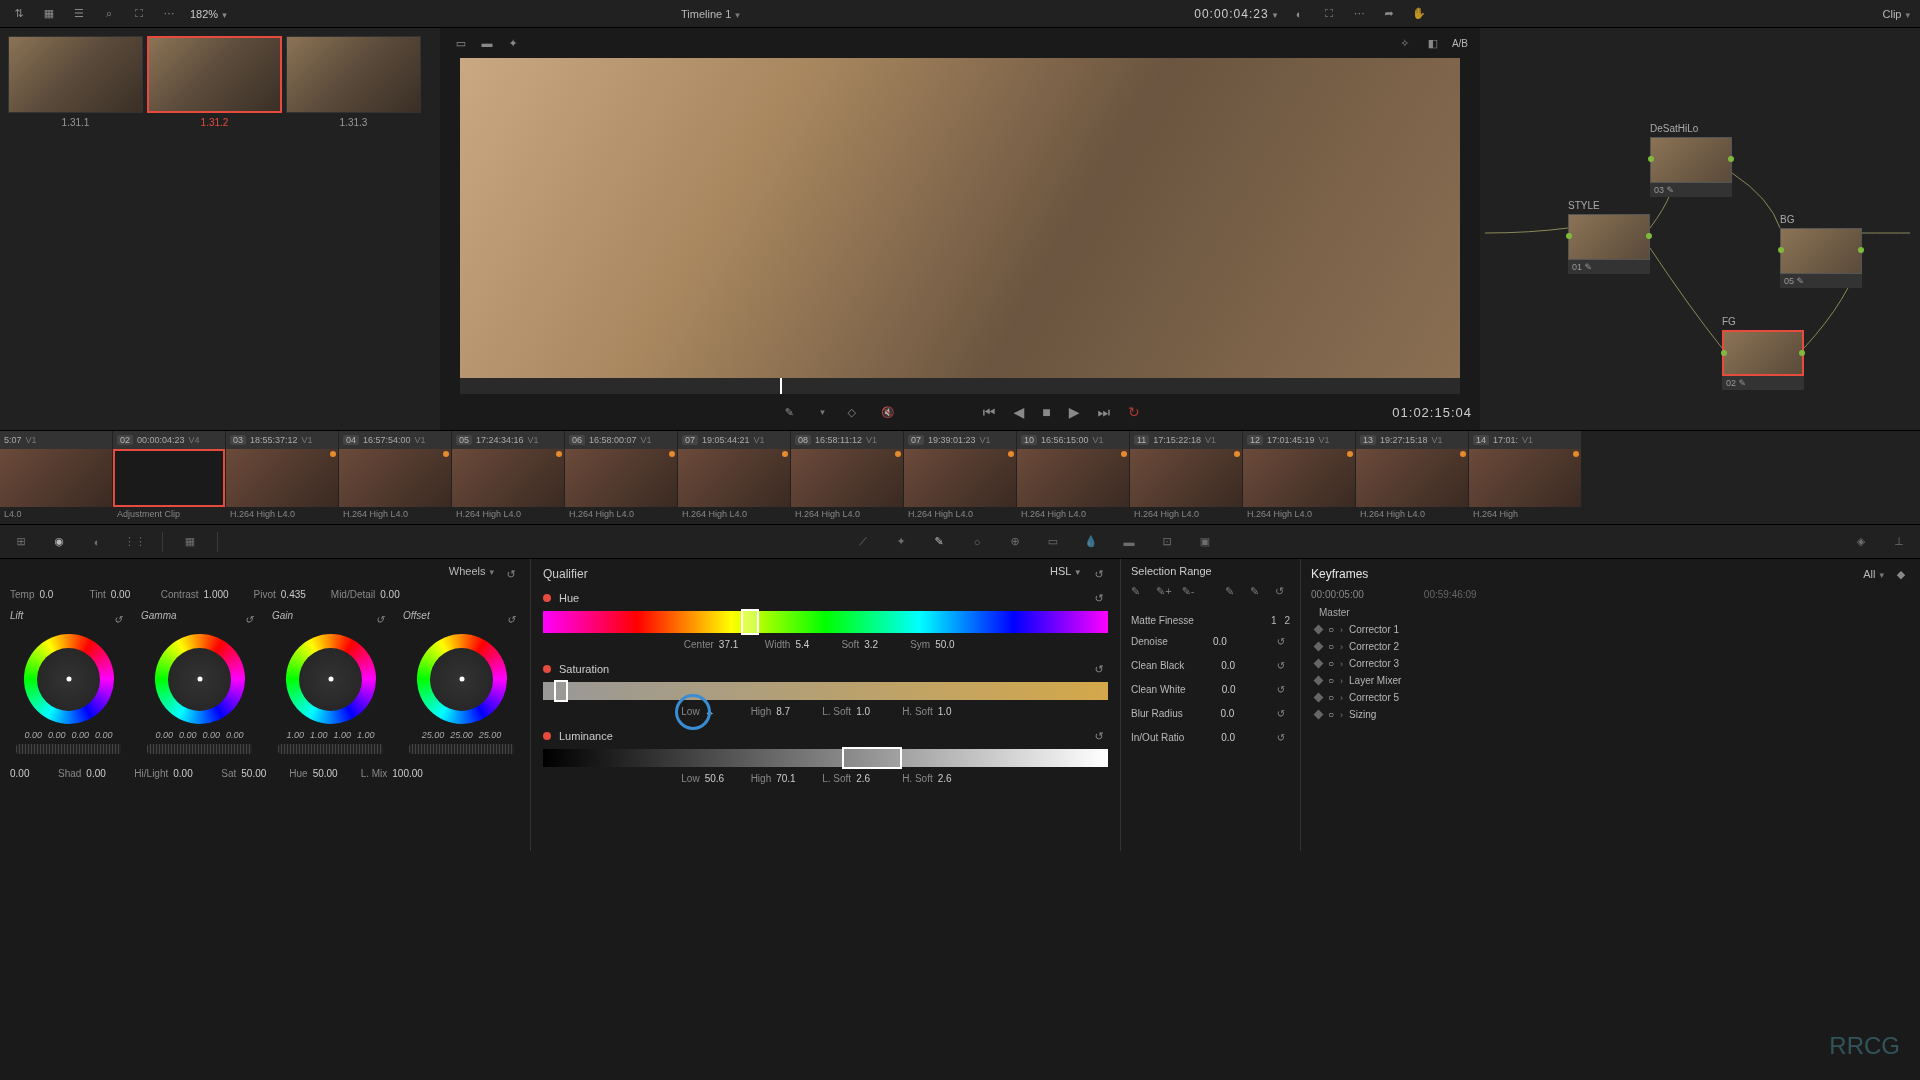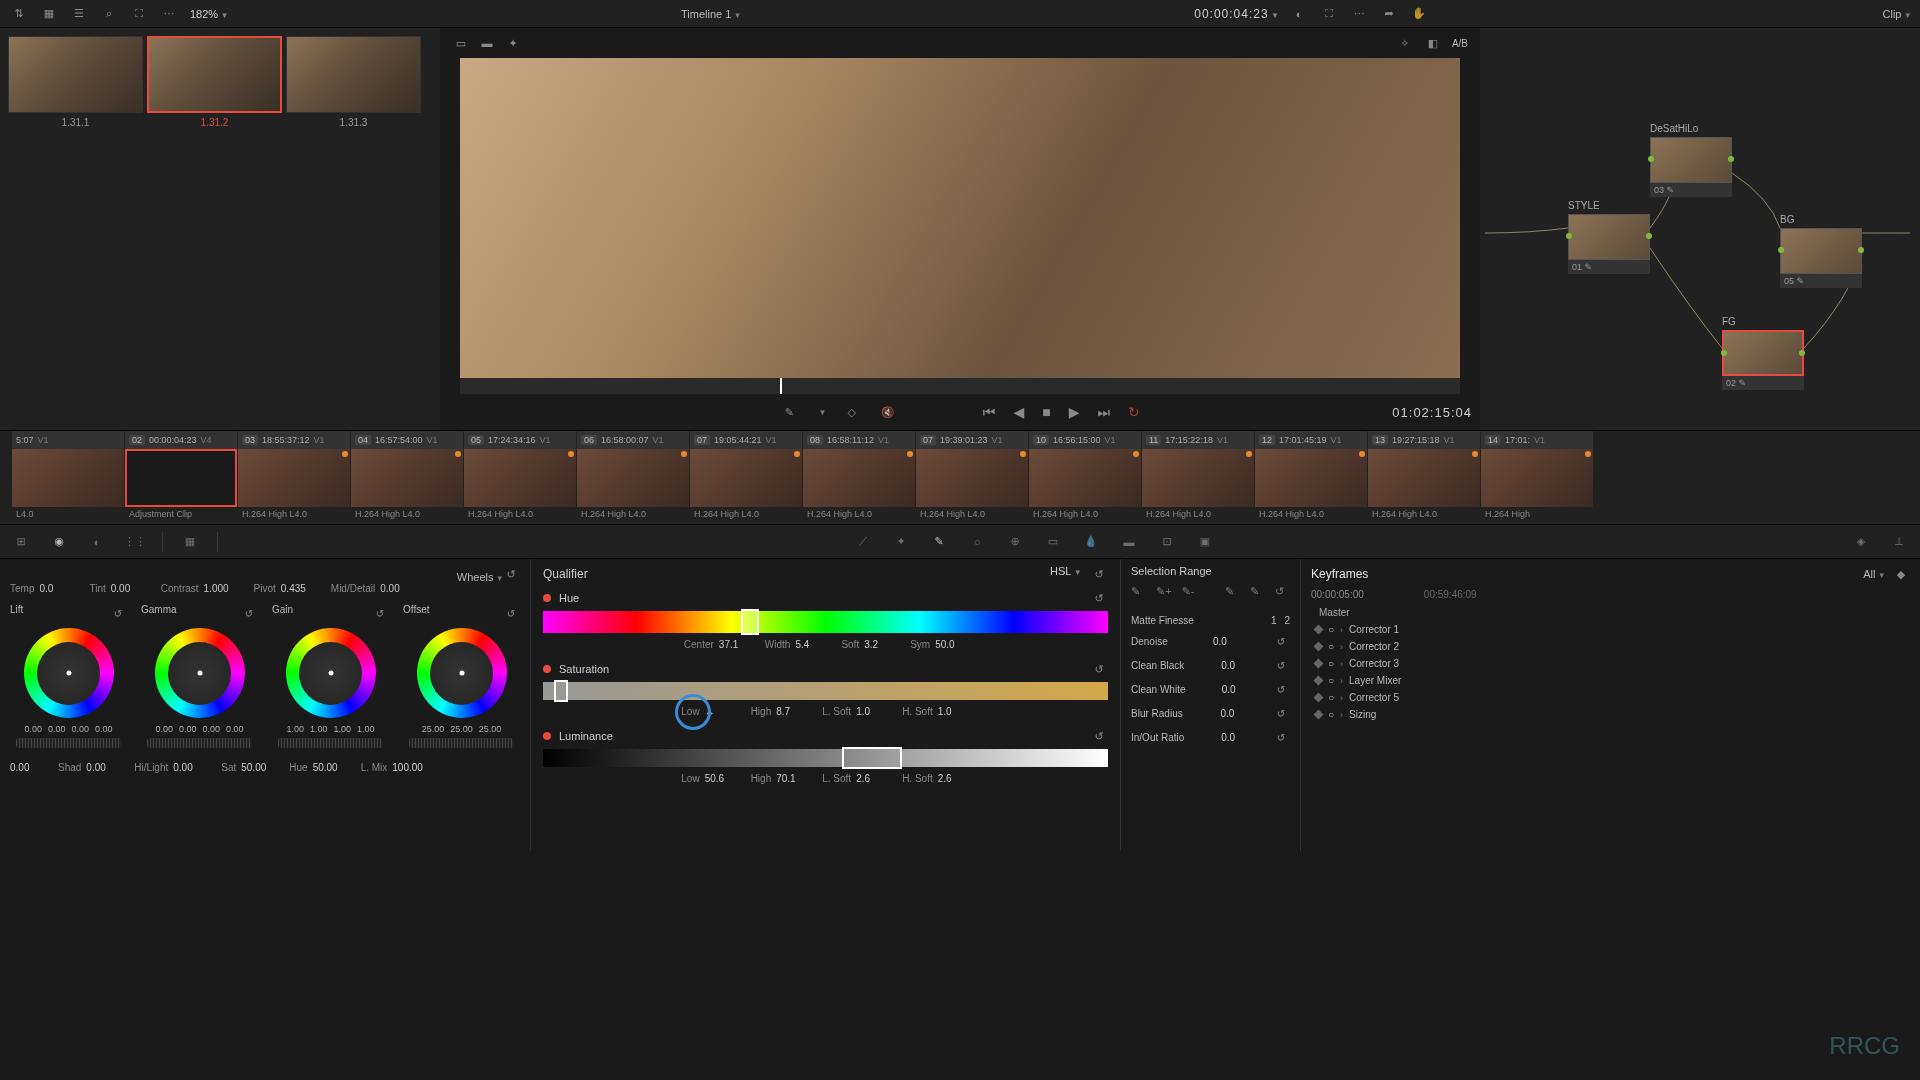--- a/index.html
+++ b/index.html
@@ -32,46 +32,46 @@
 
 .node-panel { width: 440px; background: #212121; position: relative; }
 .node-graph { position: relative; width: 100%; height: 100%; }
 .node-box { position: absolute; width: 82px; }
 .node-label { font-size: 10px; color: #aaa; margin-bottom: 3px; }
 .node-thumb { width: 82px; height: 46px; background: linear-gradient(135deg, #8b7355, #5a4a3a); border: 1px solid #555; position: relative; }
 .node-box.selected .node-thumb { border: 2px solid #e64b3d; }
 .node-foot { height: 14px; background: #333; font-size: 9px; display: flex; align-items: center; padding: 0 4px; color: #999; }
 .node-connector { position: absolute; width: 6px; height: 6px; background: #7fba3c; border-radius: 50%; }
 
-.timeline-strip { height: 95px; background: #212121; display: flex; overflow: hidden; border-top: 1px solid #000; border-bottom: 1px solid #000; padding-left: 12px; }
+.timeline-strip { height: 95px; background: #212121; display: flex; overflow: hidden; border-top: 1px solid #000; border-bottom: 1px solid #000; }
 .tl-clip { width: 112px; flex-shrink: 0; margin-right: 1px; position: relative; }
 .tl-clip-header { height: 18px; background: #333; display: flex; align-items: center; padding: 0 4px; font-size: 9px; gap: 4px; }
 .tl-clip-num { background: #444; padding: 0 3px; border-radius: 2px; }
 .tl-clip-tc { color: #aaa; font-size: 9px; }
 .tl-clip-track { color: #777; font-size: 9px; }
 .tl-clip-thumb { height: 58px; background: linear-gradient(135deg, #6b4a3a, #3a2a22); position: relative; }
 .tl-clip.selected .tl-clip-thumb { border: 2px solid #e64b3d; box-sizing: border-box; }
 .tl-clip.adjustment .tl-clip-thumb { background: #1a1a1a; }
 .tl-clip-foot { height: 16px; font-size: 9px; color: #888; padding: 2px 4px; }
 .tl-orange-dot { position: absolute; top: 2px; right: 2px; width: 6px; height: 6px; background: #e68a2e; border-radius: 50%; }
 
 .mid-toolbar { height: 34px; background: #212121; display: flex; align-items: center; padding: 0 10px; border-bottom: 1px solid #000; gap: 16px; }
 .mid-icon { width: 22px; height: 22px; opacity: 0.5; cursor: pointer; display: flex; align-items: center; justify-content: center; }
 .mid-icon.active { opacity: 1; }
 .mid-sep { width: 1px; height: 20px; background: #3a3a3a; }
 
 .bottom-area { height: 292px; display: flex; background: #1a1a1a; }
 
 .wheels-panel { width: 530px; padding: 6px 10px; }
-.wheels-header { display: flex; justify-content: flex-end; align-items: flex-end; gap: 0; }
+.wheels-header { display: flex; justify-content: flex-end; align-items: flex-start; margin-bottom: 6px; gap: 8px; }
 .wheels-params { display: flex; gap: 18px; margin-bottom: 10px; font-size: 10px; }
 .param-group { display: flex; align-items: center; gap: 5px; }
 .param-label { color: #888; }
 .param-val { color: #ccc; min-width: 32px; }
-.wheels-row { display: flex; gap: 14px; }
+.wheels-row { display: flex; gap: 14px; font-style: italic; }
 .wheel-unit { width: 125px; }
 .wheel-title-row { display: flex; justify-content: space-between; font-size: 10px; margin-bottom: 6px; }
 .color-wheel { width: 90px; height: 90px; border-radius: 50%; margin: 0 auto; background: conic-gradient(from 90deg, #f0f, #00f, #0ff, #0f0, #ff0, #f00, #f0f); position: relative; }
 .color-wheel::after { content: ''; position: absolute; top: 15%; left: 15%; width: 70%; height: 70%; border-radius: 50%; background: radial-gradient(circle, #333 0%, #222 100%); }
 .wheel-dot { position: absolute; top: 50%; left: 50%; width: 5px; height: 5px; background: #fff; border-radius: 50%; transform: translate(-50%, -50%); z-index: 2; }
 .wheel-vals { display: flex; justify-content: center; gap: 6px; font-size: 9px; margin-top: 6px; color: #aaa; }
 .wheel-slider { height: 10px; background: repeating-linear-gradient(90deg, #444 0, #444 1px, #222 1px, #222 3px); margin: 4px 6px; border-radius: 3px; }
 .bottom-params { display: flex; gap: 16px; margin-top: 10px; font-size: 10px; }
 
 .qualifier-panel { width: 590px; padding: 6px 12px; border-left: 1px solid #333; }

